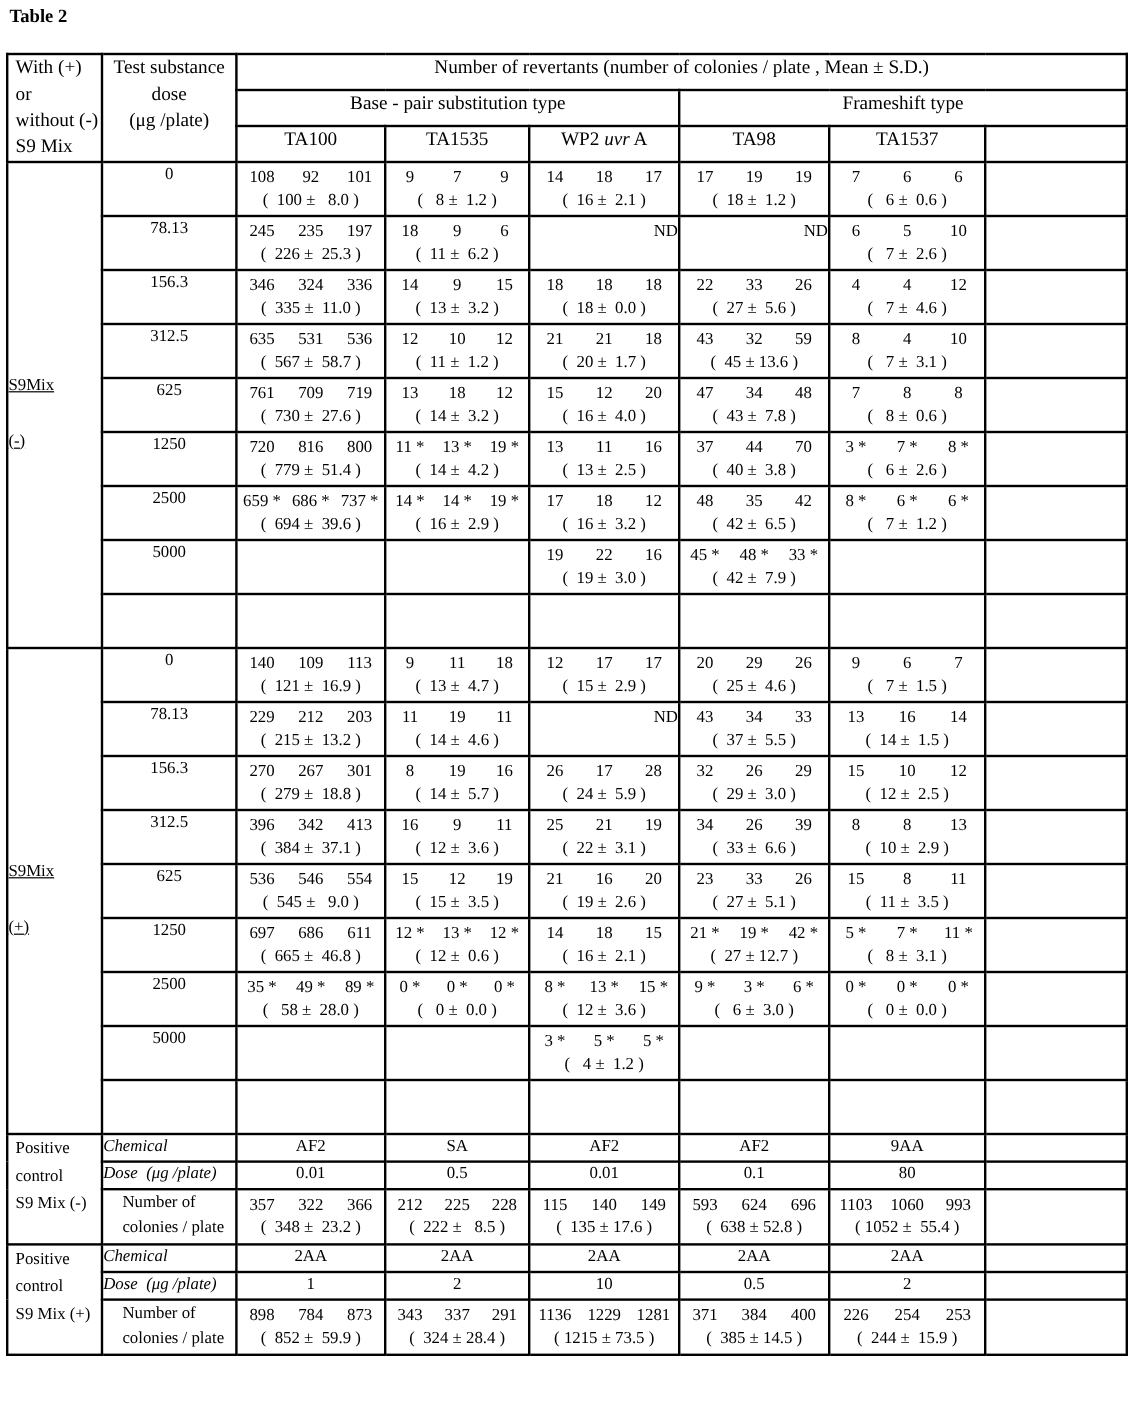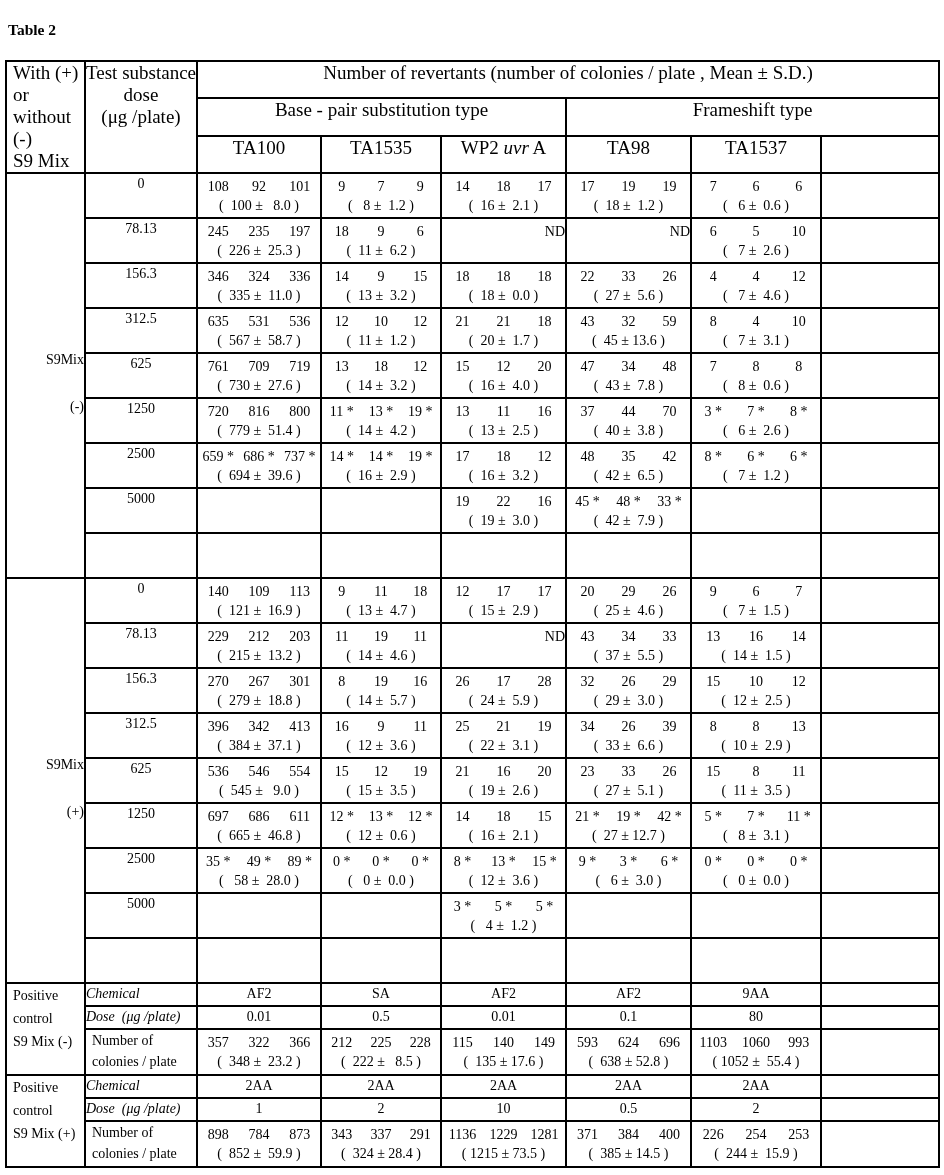--- a/index.html
+++ b/index.html
@@ -1,41 +1,41 @@
 <!DOCTYPE html>
 <html><head>
 <meta charset="utf-8">
 <style>
   html,body{margin:0;padding:0;background:#fff;}
   .page{position:relative;width:944px;height:1175px;background:#ffffff;overflow:hidden;
         font-family:"Liberation Serif","DejaVu Serif",serif;color:#000;}
-  .title{display:flex;padding:21px 0 0 8px;font-weight:bold;font-size:15.5px;}
+  .title{display:flex;padding:5px 0 0 8px;font-weight:bold;font-size:15.5px;}
   .title .t-label{width:92px;flex:none;}
   table.main{border-collapse:collapse;table-layout:fixed;margin:21px 0 0 5px;width:933px;}
   table.main td{border:2px solid #000;padding:0;vertical-align:top;overflow:hidden;font-size:14px;}
   tr.r-head{height:22px;}
-  tr.r-head td{font-size:19px;}
+  tr.r-head td{font-size:16px;}
   .hdr-left div{line-height:22px;padding-left:6px;}
   .hdr-c3 div{line-height:22px;text-align:center;}
   .hdr-center{text-align:center;line-height:22px;}
   tr.r-data{height:45px;}
   .s9cell{position:relative;}
-  .s9cell div{position:absolute;width:100%;text-align:right;line-height:18px;}
+  .s9cell div{position:absolute;width:100%;text-align:left;line-height:18px;text-decoration:underline;}
   .s9-label{top:44%;}
   .s9-sign{top:55.5%;}
   .dosecell{text-align:center;line-height:20px;padding-top:3px;}
   .trip{display:flex;padding-top:3px;line-height:19px;}
   .trip span{flex:1;text-align:center;}
   .mean{text-align:center;line-height:20px;white-space:pre;}
   .nd{text-align:right;line-height:20px;padding-top:3px;}
   tr.r-pcs{height:23px;padding-left:26px;}
   tr.r-pcl{height:46px;}
   .pclabel div{line-height:23px;padding-left:6px;}
   .pcrow{padding-left:6px;line-height:20px;padding-top:2px;white-space:pre;font-style:italic;}
-  .pcnum div{line-height:21px;padding-left:6px;}
+  .pcnum div{line-height:21px;padding-left:16px;}
   .pcval{text-align:center;line-height:20px;padding-top:2px;}
   .footnotes{margin:7px 0 0 143px;font-size:13px;line-height:22px;white-space:pre;}
   .it{font-style:italic;}
 </style>
 </head>
 <body>
 
 <div class="page">
 
   <div class="title">

